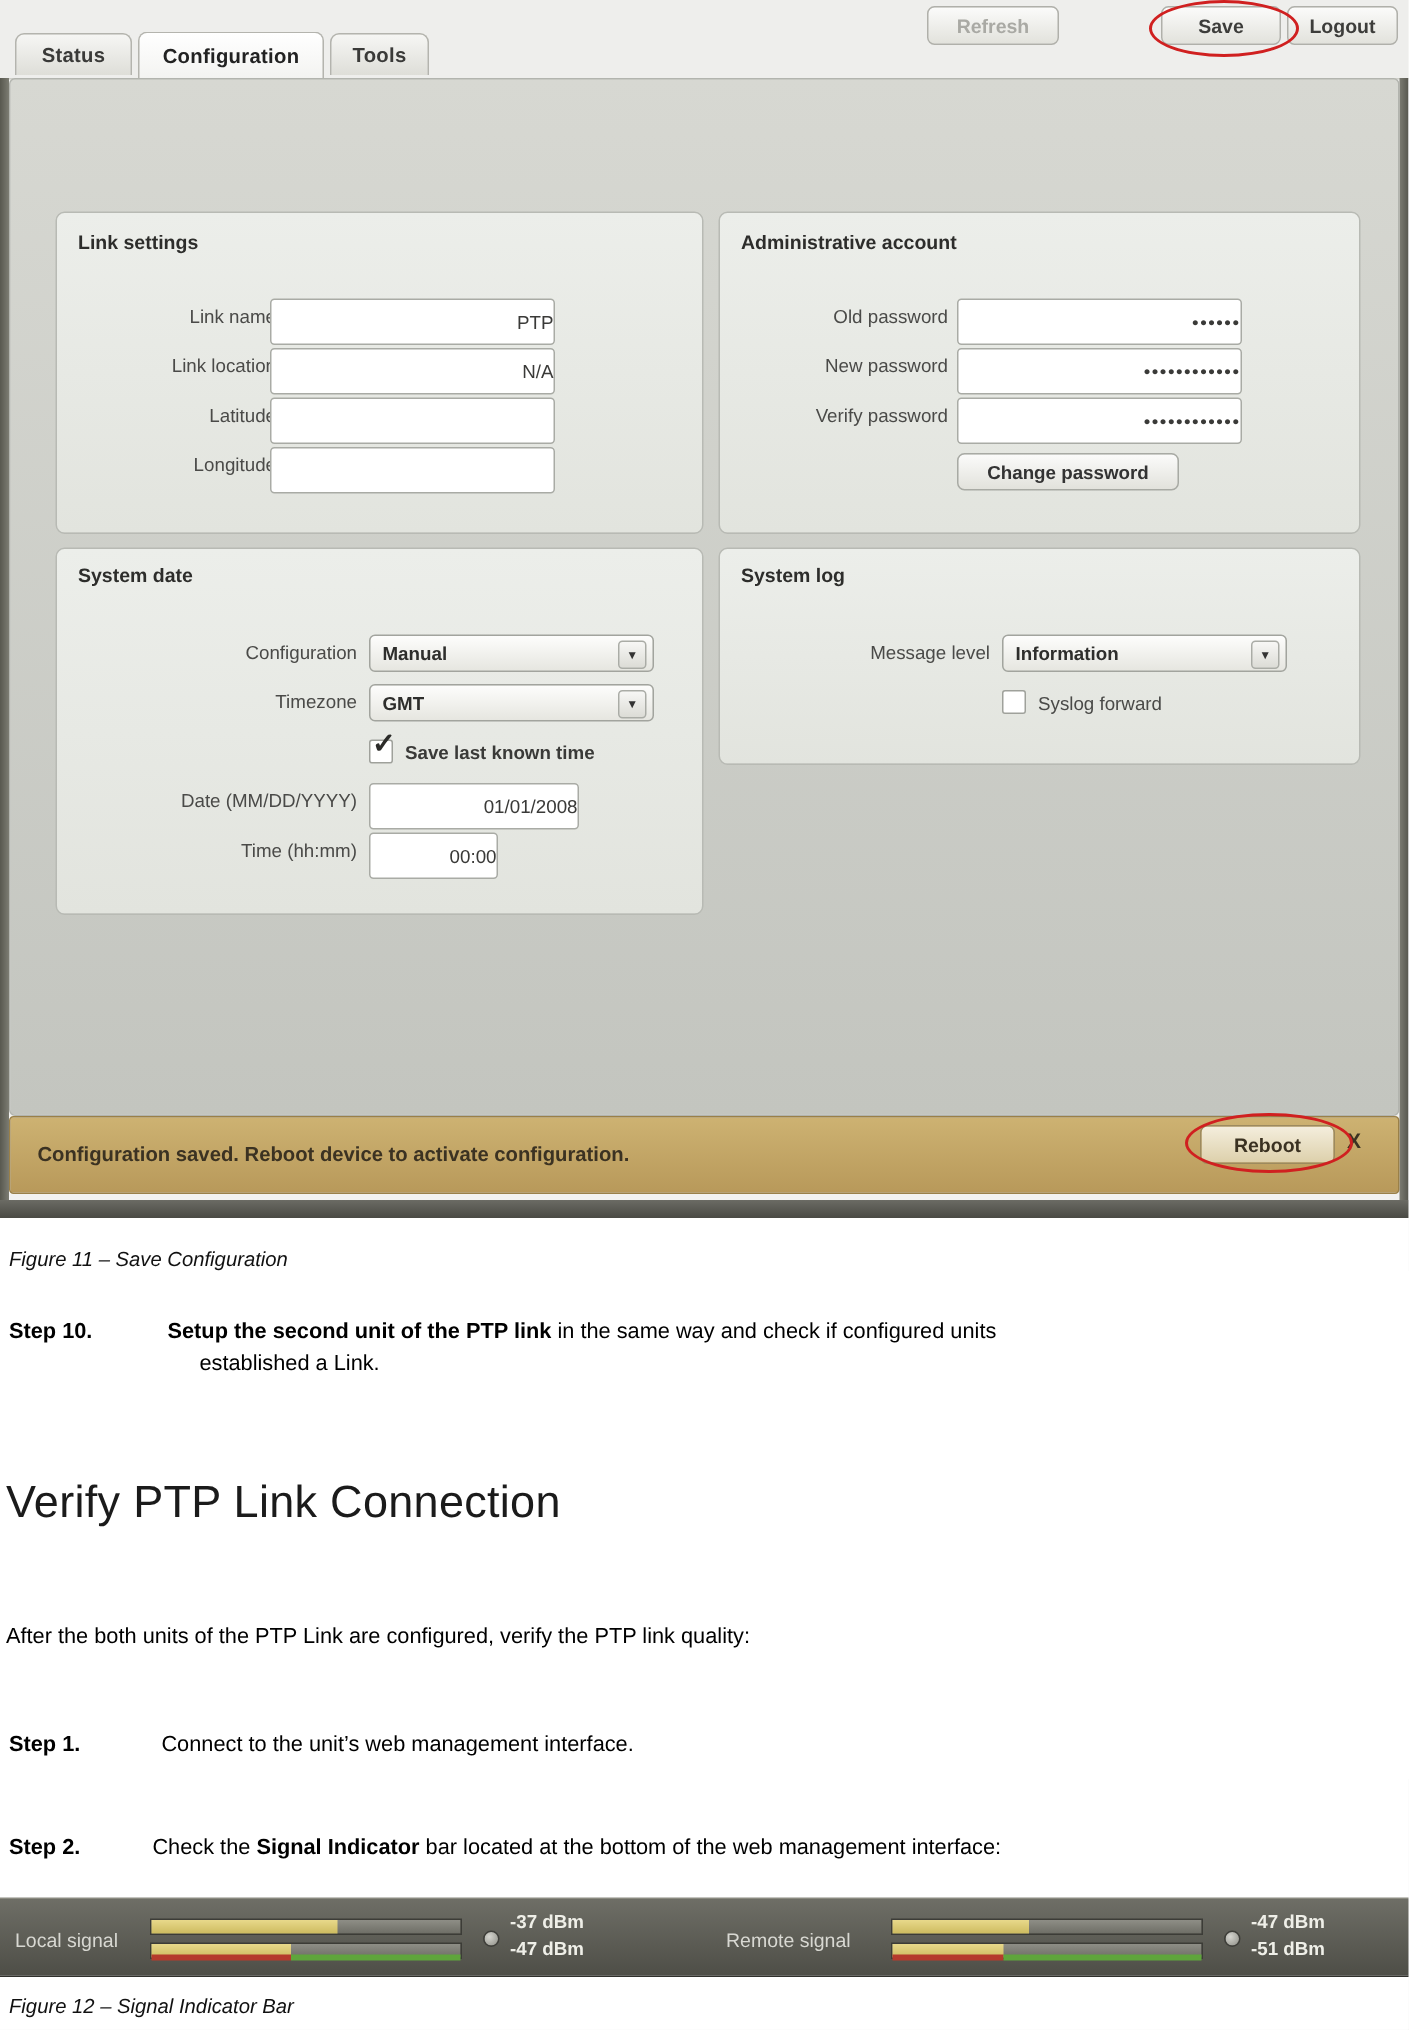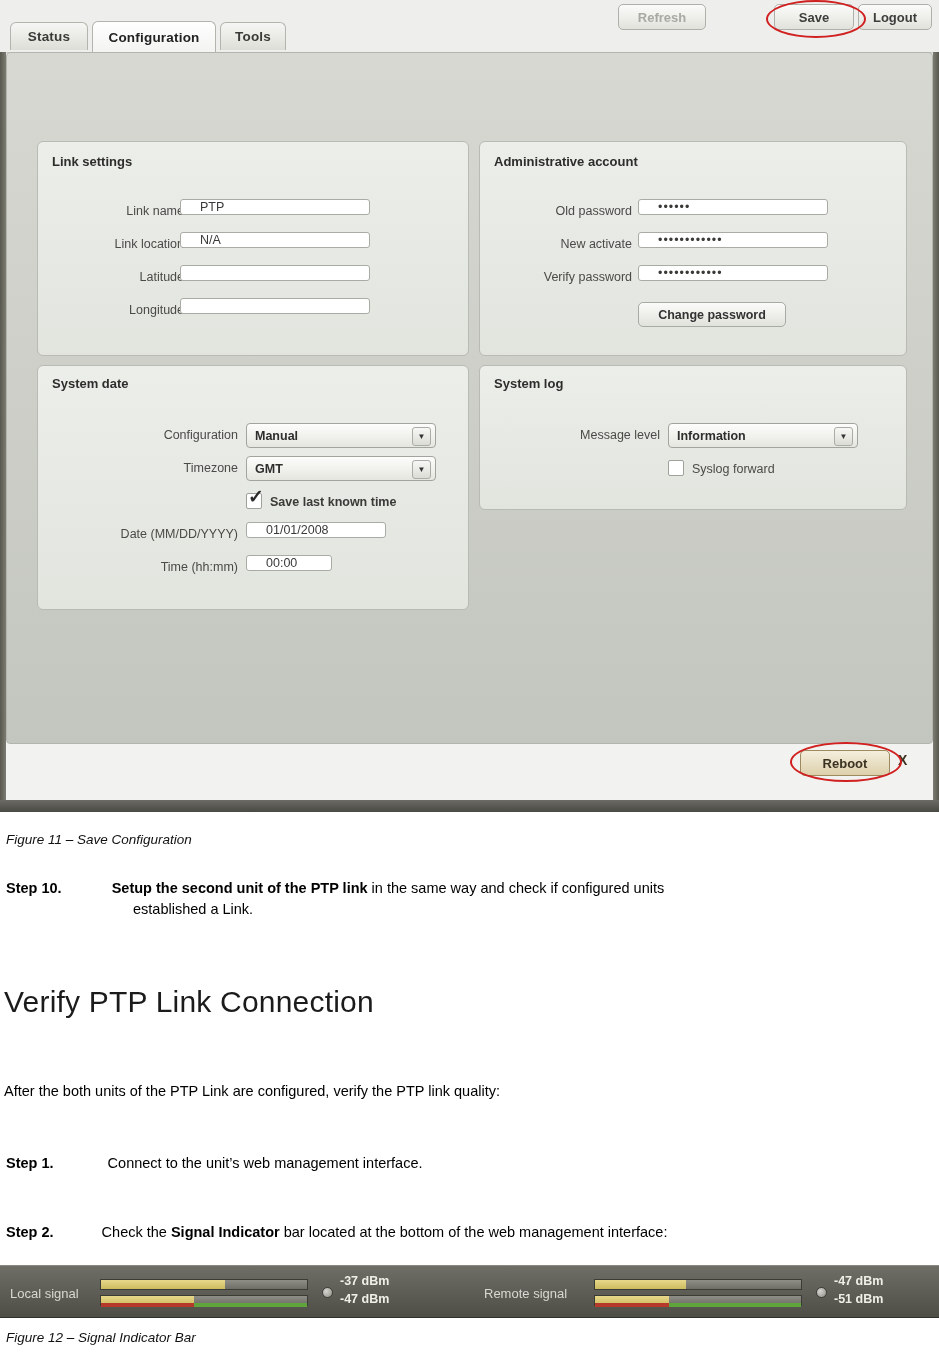--- a/index.html
+++ b/index.html
@@ -153,24 +153,25 @@
     text-align: right;
   }
   .fld-input {
     position: absolute;
     background: #ffffff;
     border: 1px solid #a9aba5;
     border-radius: 3px;
     box-sizing: border-box;
     font-size: 12.5px;
     color: #3a3a38;
-    padding: 2px 19px;
-    display: flex;
-    align-items: center;
-    height: 16px;
+    padding: 2px 0;
+    display: flex;
+    align-items: center;
+    height: 31px;
+    justify-content: flex-end;
   }
   .fld-select {
     position: absolute;
     background: linear-gradient(#fdfdfc, #e6e6e0);
     border: 1px solid #a2a49e;
     border-radius: 4px;
     box-sizing: border-box;
     font-size: 12.5px;
     font-weight: bold;
     color: #2e2e2c;
@@ -430,21 +431,21 @@
     </div>
 
     <div class="card card-admin">
       <div class="card-title" style="left:14px; top:12px;">Administrative account</div>
 
       <div class="fld-label" style="left:14px; top:62px; width:138px;">Old password</div>
       <div class="fld-input" style="left:158px; top:57px; width:190px; letter-spacing:1px;">
         <span>••••••</span>
       </div>
 
-      <div class="fld-label" style="left:14px; top:95px; width:138px;">New activate</div>
+      <div class="fld-label" style="left:14px; top:95px; width:138px;">New password</div>
       <div class="fld-input" style="left:158px; top:90px; width:190px; letter-spacing:1px;">
         <span>••••••••••••</span>
       </div>
 
       <div class="fld-label" style="left:14px; top:128px; width:138px;">Verify password</div>
       <div class="fld-input" style="left:158px; top:123px; width:190px; letter-spacing:1px;">
         <span>••••••••••••</span>
       </div>
 
       <div class="btn-inline" style="left:158px; top:160px; width:148px;">
@@ -490,20 +491,23 @@
       <div class="fld-select" style="left:188px; top:57px; width:190px;">
         <span>Information</span>
         <span class="caret">▼</span>
       </div>
 
       <div class="chk" style="left:188px; top:94px;"></div>
       <div class="chk-label" style="left:212px; top:96px; font-weight:normal; color:#4a4a48;">Syslog forward</div>
     </div>
   </div>
 
+  <div class="ui-statusbar">
+    <div class="status-text">Configuration saved. Reboot device to activate configuration.</div>
+  </div>
   <div class="btn-reboot">
     <span>Reboot</span>
   </div>
   <div class="btn-close-x">X</div>
   <div class="circle-hl hl-reboot"></div>
 
   <div class="shot-bottom-edge"></div>
 </div>
 
 <div class="fig-caption" style="left:6px; top:832px;">Figure 11 – Save Configuration</div>

